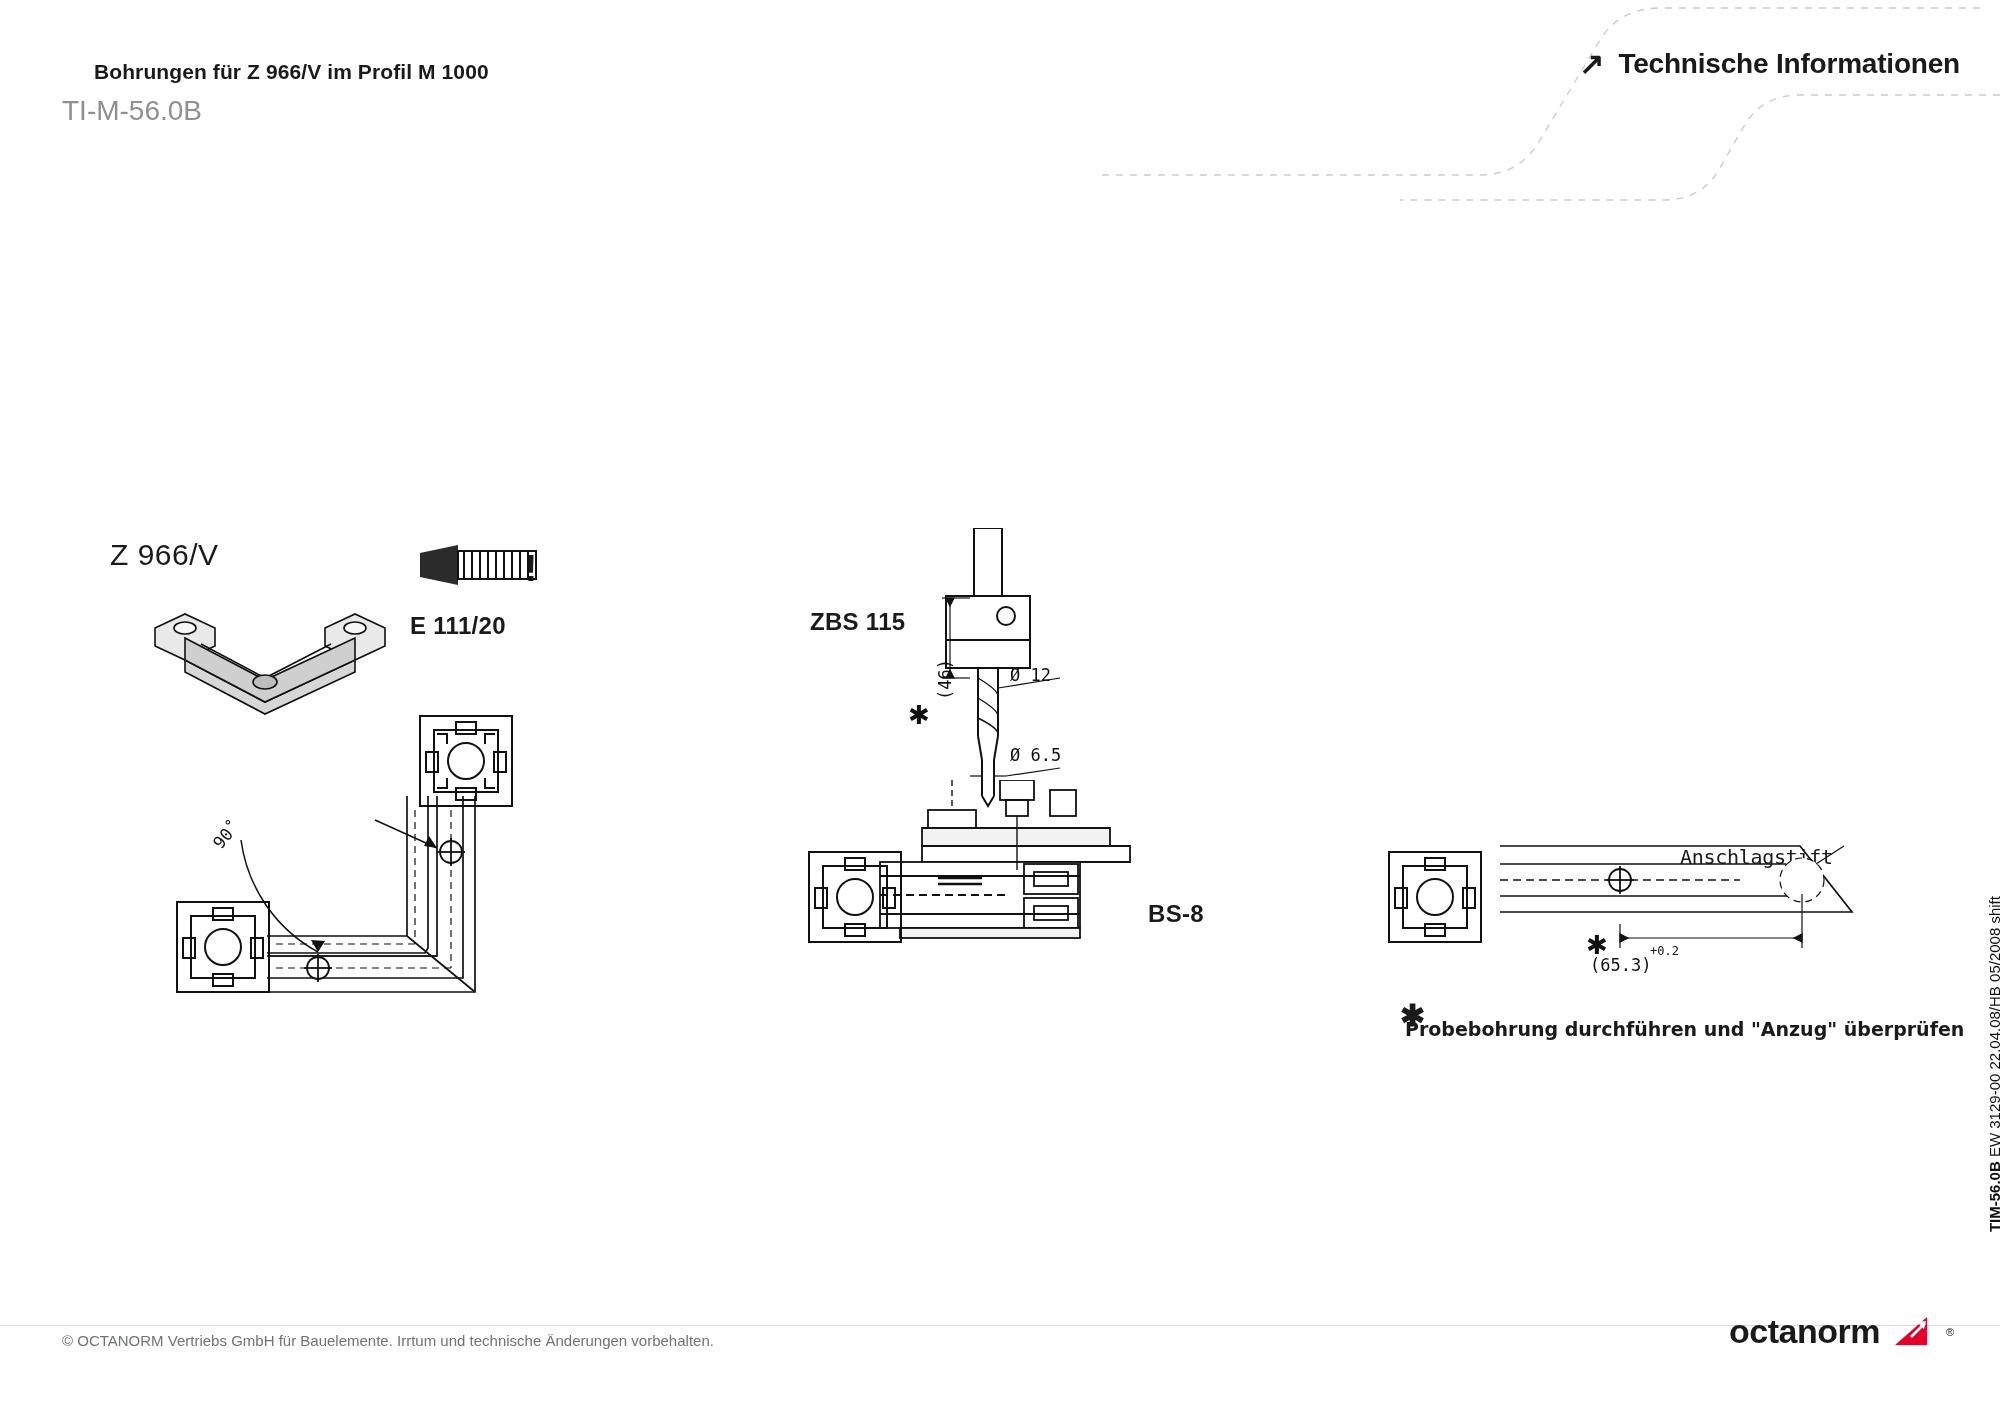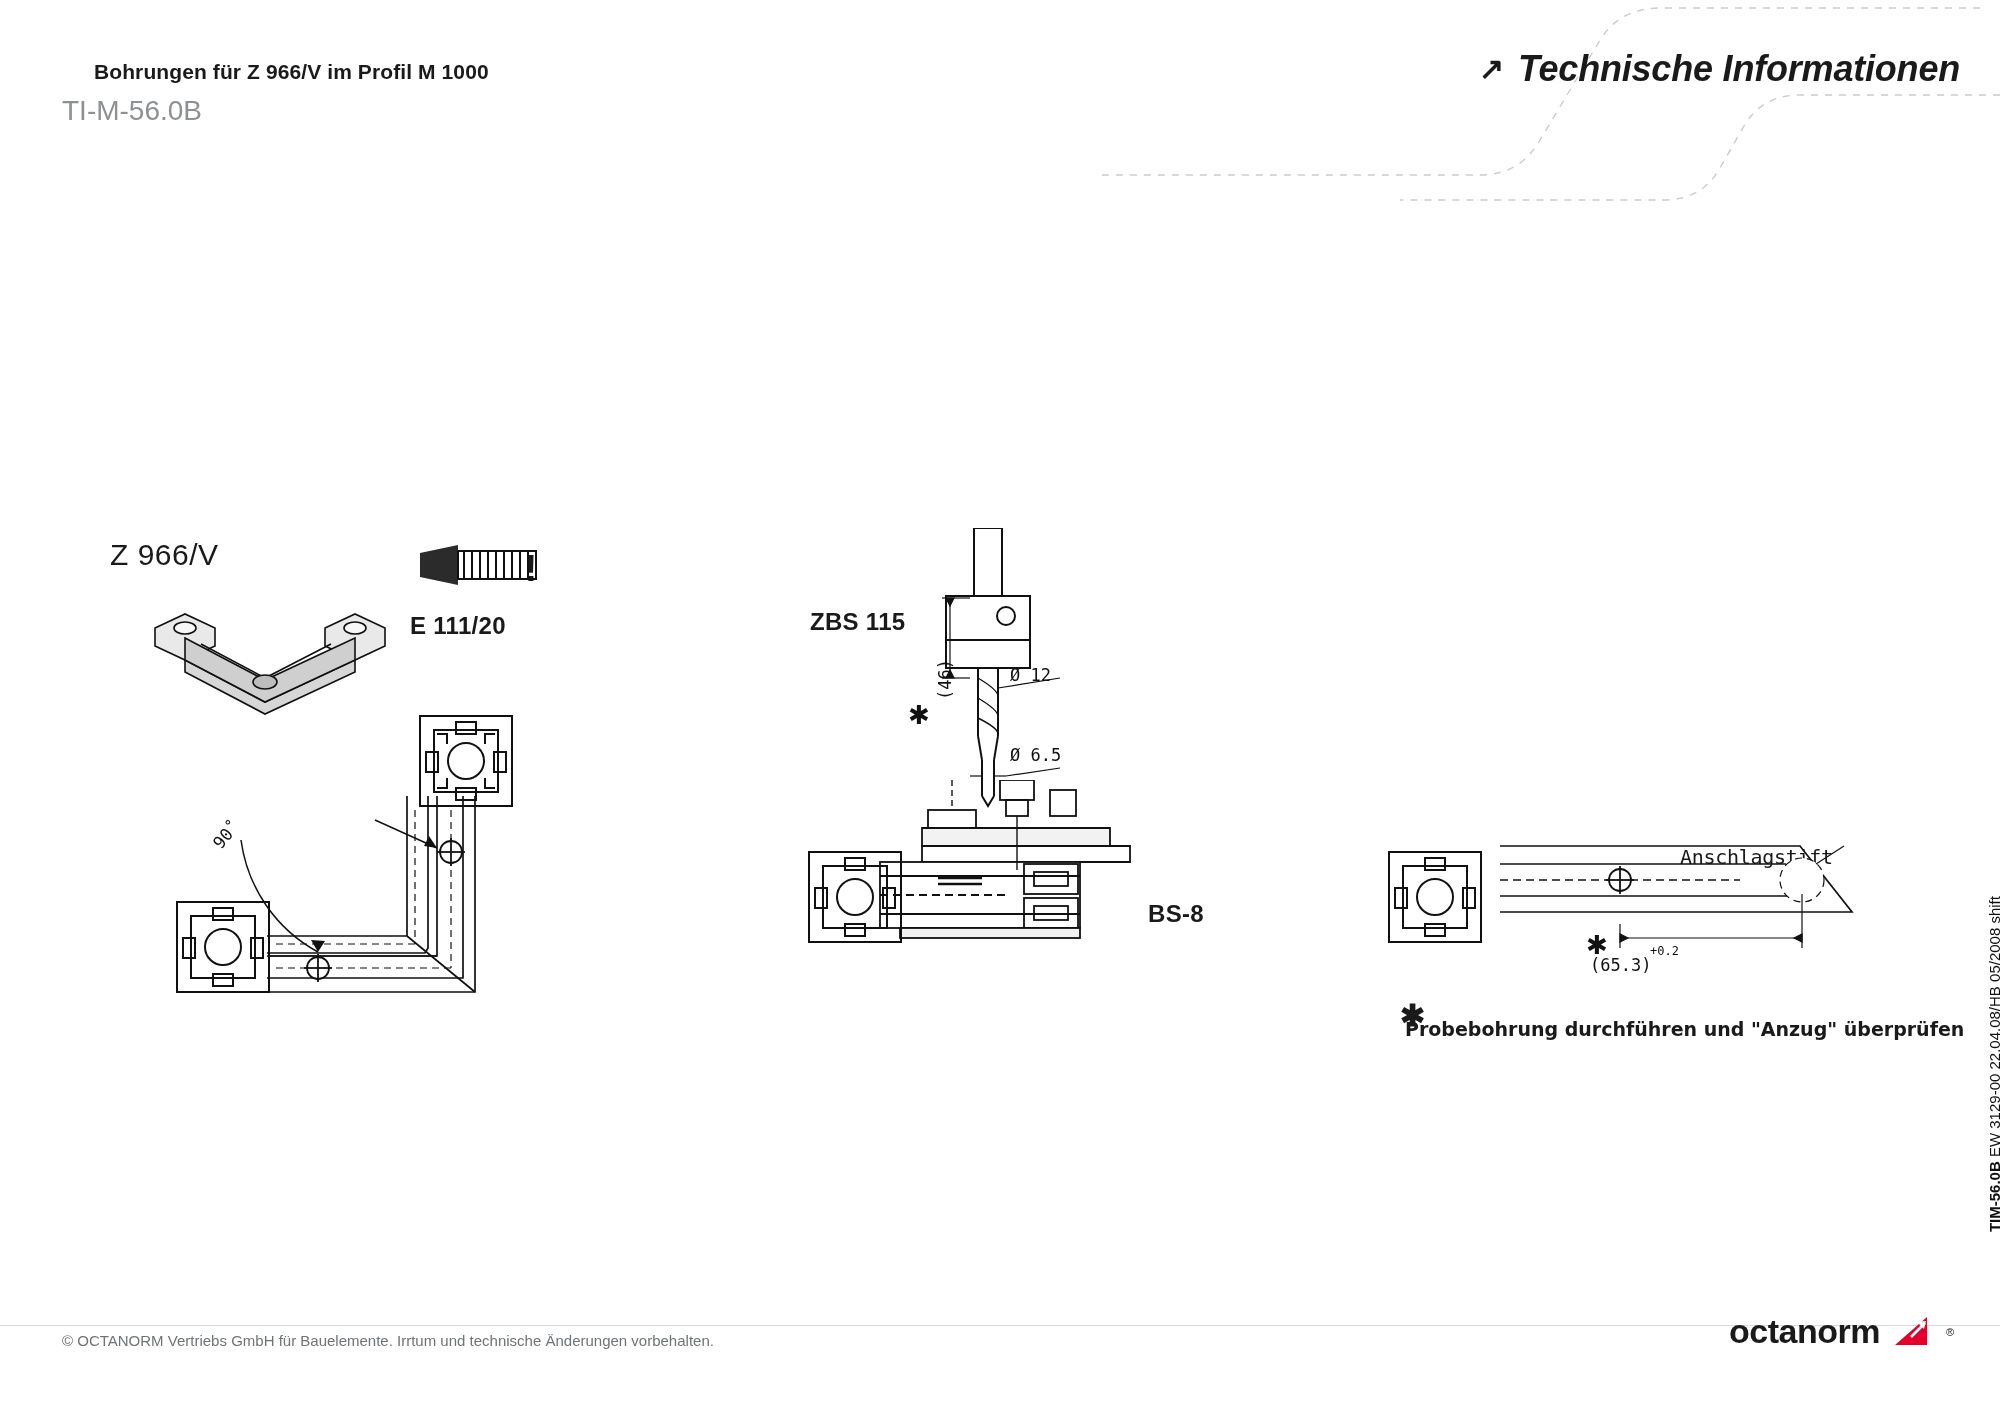--- a/index.html
+++ b/index.html
@@ -20,21 +20,21 @@
   }
   .hdr-sub{
     position:absolute;left:62px;top:95px;
     font-size:28px;color:#8d9194;font-weight:400;
   }
   .ti-block{
     position:absolute;right:40px;top:48px;
     display:flex;align-items:center;gap:14px;
   }
   .ti-arrow{font-size:30px;line-height:1;transform:rotate(0deg);font-weight:bold;}
-  .ti-text{font-size:36px;font-weight:bold;letter-spacing:-.2px;font-style:italic;}
+  .ti-text{font-size:28px;font-weight:bold;letter-spacing:-.2px;}
 
   .dash-deco{position:absolute;right:0;top:0;width:900px;height:220px;pointer-events:none;}
 
   
   .footer-line{
     position:absolute;left:0;right:0;top:1325px;height:1px;background:#d8dadb;
   }
   .copyright{
     position:absolute;left:62px;top:1332px;font-size:15px;color:#6f7478;
   }

